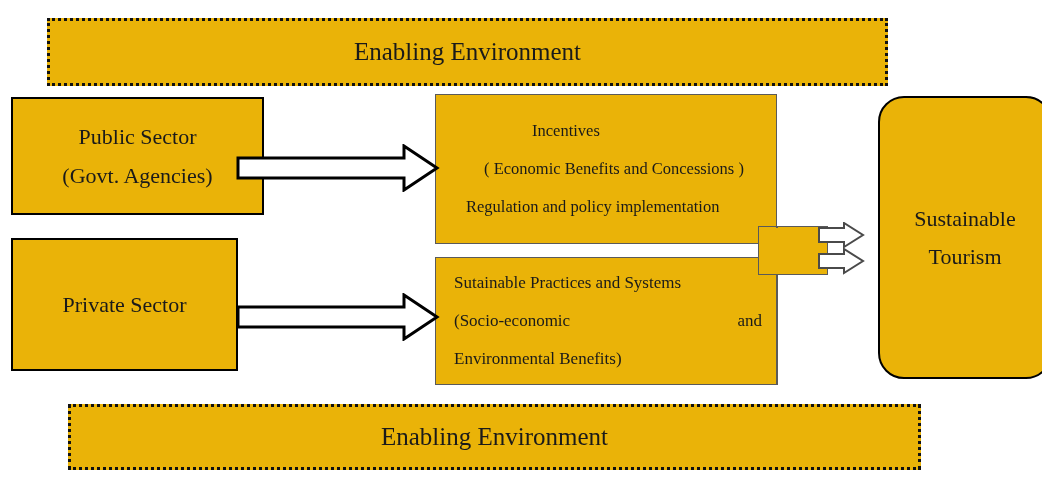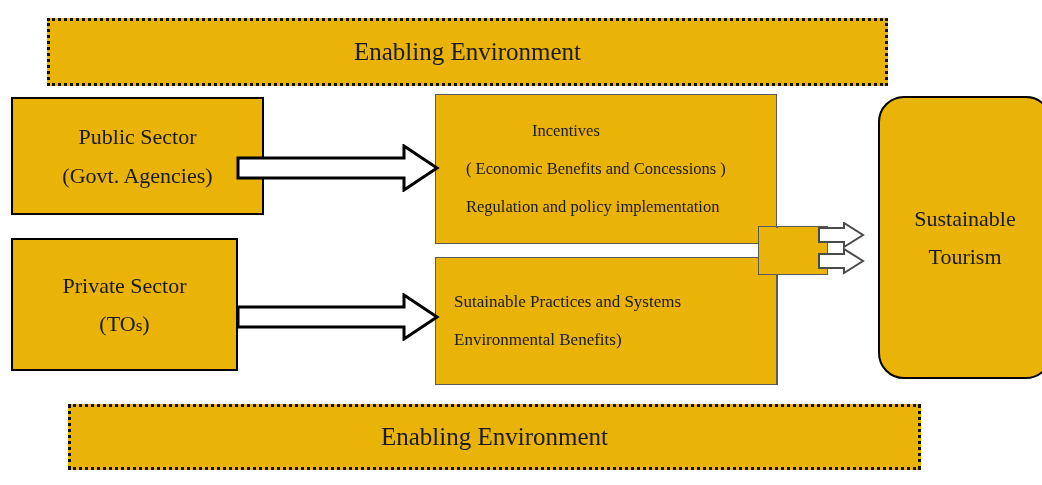--- a/index.html
+++ b/index.html
@@ -73,21 +73,21 @@
     display: block;
     margin: 9px 0;
     white-space: nowrap;
   }
   .row-just {
     display: flex !important;
     justify-content: space-between;
     white-space: nowrap;
   }
   .ind-1 { padding-left: 78px; }
-  .ind-2 { padding-left: 12px; }
+  .ind-2 { padding-left: 12px; text-align: center; }
   .ind-3 { padding-left: 12px; }
 
   
   .block-arrow {
     position: absolute;
   }
   .block-arrow svg { display: block; }
 
   
   .connector {
@@ -107,35 +107,38 @@
   <div class="box solid-box" style="left:11px; top:97px; width:253px; height:118px;">
     <div class="centered-text t-22">
       <span class="line">Public Sector</span>
       <span class="line">(Govt. Agencies)</span>
     </div>
   </div>
 
   <div class="box solid-box" style="left:11px; top:238px; width:227px; height:133px;">
     <div class="centered-text t-22">
       <span class="line">Private Sector</span>
-      <span class="line"><span>(TO</span><span class="sub">s</span><span>)</span></span>
     </div>
   </div>
 
   <div class="box thin-box" style="left:435px; top:94px; width:342px; height:150px;">
     <div class="inner-list t-17">
       <span class="line ind-1">Incentives</span>
       <span class="line ind-2">( Economic Benefits and Concessions )</span>
       <span class="line ind-3">Regulation and policy implementation</span>
     </div>
   </div>
 
   <div class="box thin-box" style="left:435px; top:257px; width:342px; height:128px;">
     <div class="inner-list t-18">
       <span class="line">Sutainable Practices and Systems</span>
+      <span class="line row-just">
+        <span>(Socio-economic</span>
+        <span>and</span>
+      </span>
       <span class="line">Environmental Benefits)</span>
     </div>
   </div>
 
   <div class="box thin-box" style="left:758px; top:226px; width:70px; height:49px;"></div>
 
   <div class="connector" style="left:776px; top:226px; width:2px; height:2px;"></div>
   <div class="connector" style="left:776px; top:275px; width:2px; height:110px;"></div>
 
   <div class="box rounded-box" style="left:858px; top:96px; width:174px; height:283px;">

